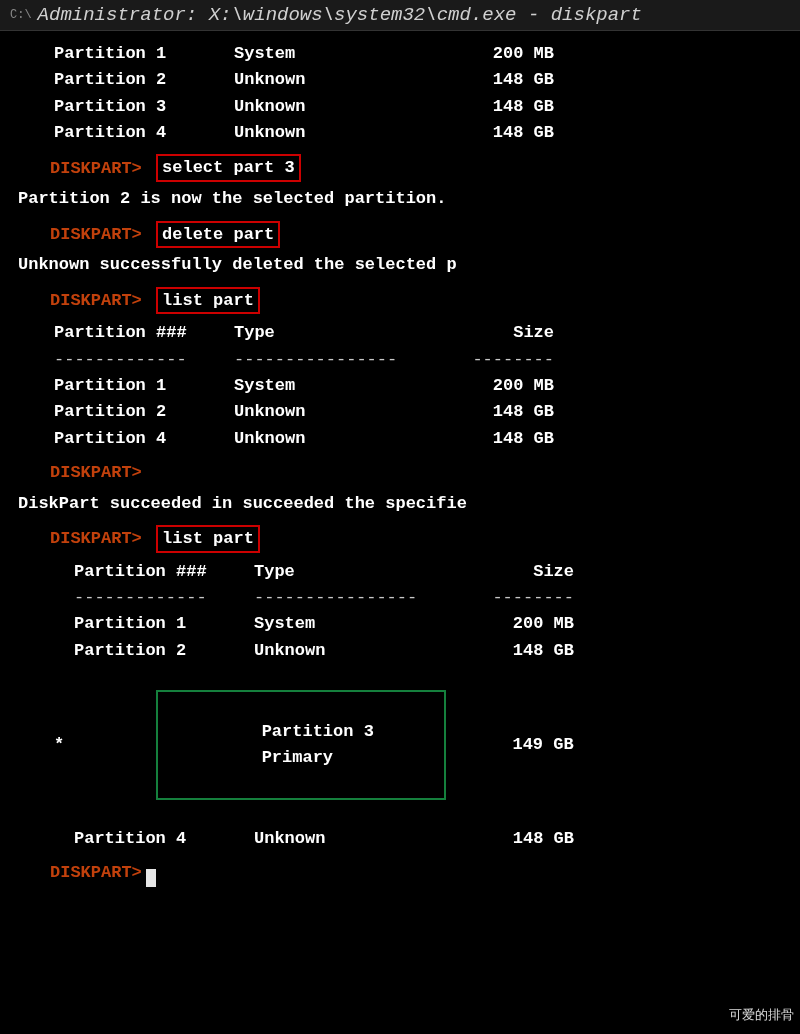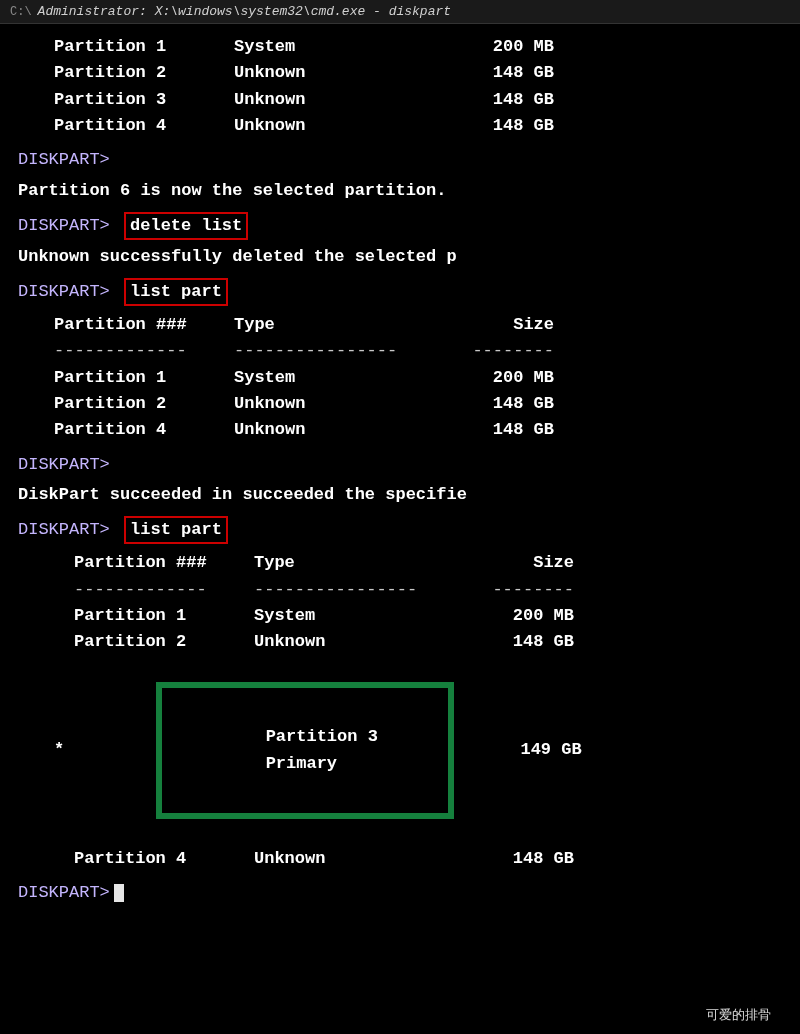--- a/index.html
+++ b/index.html
@@ -22,68 +22,68 @@
       gap: 6px;
       border-bottom: 1px solid #333;
     }
     .title-bar .icon {
       font-size: 12px;
       color: #888;
     }
     .title-bar .title-text {
       font-style: italic;
       color: #d0d0d0;
-      font-size: 13px;
+      font-size: 19px;
     }
 
     .terminal {
       background: #000;
       color: #c8c8c8;
       padding: 10px 18px 10px 18px;
       font-size: 17px;
       line-height: 1.55;
       height: calc(1034px - 28px);
       overflow: hidden;
     }
 
     .line {
       display: flex;
-      align-items: center;
+      align-items: flex-end;
       white-space: pre;
     }
 
     .bold { font-weight: bold; }
     .white { color: #ffffff; }
-    .prompt { color: #c4b5fd; font-weight: normal; }
+    .prompt { color: #c2410c; font-weight: bold; margin-left: 32px; }
 
     .cmd-box {
       display: inline-block;
       border: 2px solid #cc0000;
       padding: 0px 4px;
       color: #ffffff;
       font-weight: bold;
       font-size: 17px;
       line-height: 1.4;
       margin-left: 4px;
     }
 
     .partition-row-highlight {
-      border: 6px solid #15803d;
+      border: 2px solid #15803d;
       display: inline-block;
-      padding: 10px 2px;
+      padding: 0 2px;
     }
 
     .col-partition { display: inline-block; width: 180px; }
     .col-type { display: inline-block; width: 200px; }
     .col-size { display: inline-block; width: 120px; text-align: right; }
 
     .watermark {
       position: absolute;
       bottom: 10px;
-      right: 29px;
+      right: 6px;
       color: #ffffff;
       font-family: sans-serif;
       font-size: 13px;
       opacity: 0.85;
     }
 
     .indent { padding-left: 36px; }
 
     .separator { color: #c8c8c8; }
 
@@ -119,33 +119,34 @@
       <span class="col-partition bold white">Partition 4</span>
       <span class="col-type bold white">Unknown</span>
       <span class="col-size bold white">148 GB</span>
     </div>
   </div>
 
   <div style="height:8px"></div>
 
   <div class="line">
     <span class="prompt">DISKPART&gt;&nbsp;</span>
+    <span class="cmd-box">select part 3</span>
   </div>
 
   <div style="height:4px"></div>
 
   <div class="line bold white">
-    <span>Partition 6 is now the selected partition.</span>
-  </div>
-
-  <div style="height:8px"></div>
-
-  <div class="line">
-    <span class="prompt">DISKPART&gt;&nbsp;</span>
-    <span class="cmd-box">delete list</span>
+    <span>Partition 2 is now the selected partition.</span>
+  </div>
+
+  <div style="height:8px"></div>
+
+  <div class="line">
+    <span class="prompt">DISKPART&gt;&nbsp;</span>
+    <span class="cmd-box">delete part</span>
   </div>
 
   <div style="height:4px"></div>
 
   <div class="line bold white">
     <span>Unknown successfully deleted the selected p</span>
   </div>
 
   <div style="height:8px"></div>
 

